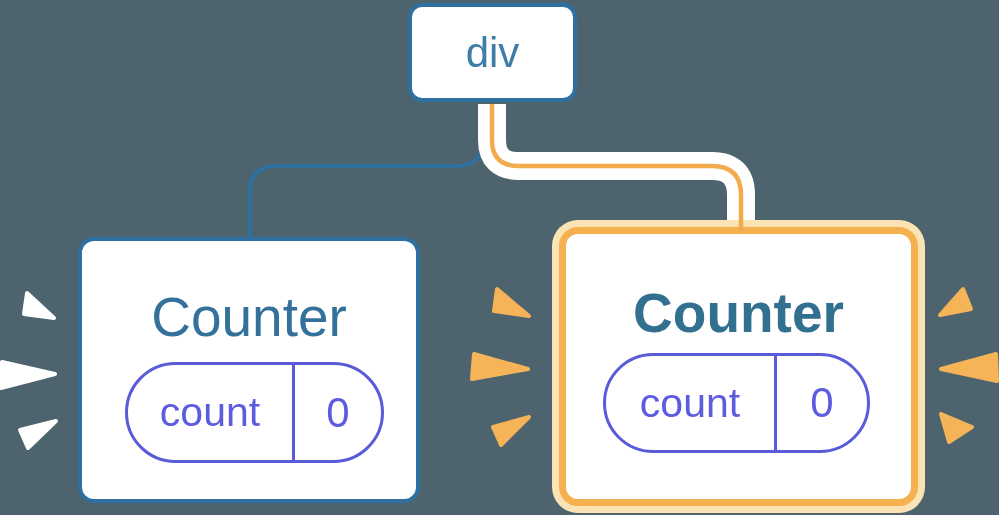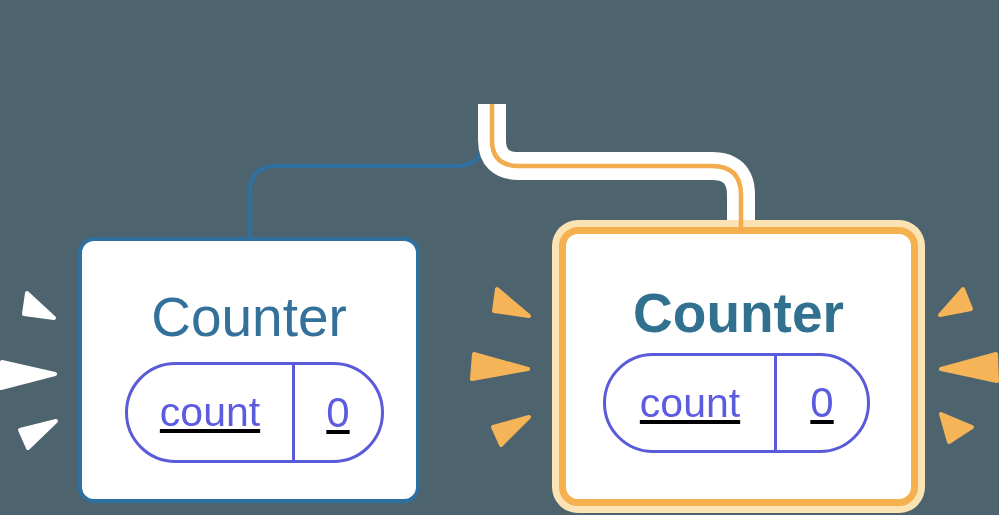--- a/index.html
+++ b/index.html
@@ -58,21 +58,20 @@
   #counter-right .counter-title{top:61px;font-weight:700;color:#31708F;}
   
   .state-badge{
     position:absolute;
     display:flex;
     background:#fff;
     border:3px solid #5A5BD8;
     border-radius:52px;
     box-sizing:border-box;
     overflow:hidden;
-    text-decoration:underline;
   }
   #counter-left .state-badge{left:43px;top:121px;width:259px;height:101px;}
   #counter-right .state-badge{left:51px;top:133px;width:267px;height:100px;}
   .state-name{
     flex:0 0 auto;
     display:flex;align-items:center;justify-content:center;
     border-right:3px solid #5A5BD8;
     font-size:41px;color:#5C5CE0;
     box-sizing:border-box;
   }
@@ -87,20 +86,23 @@
   #overlay{
     position:absolute;left:0;top:0;width:999px;height:515px;
     pointer-events:none;
   }
 </style>
 </head>
 <body>
 
 <div id="canvas">
 
+  <div class="node" id="div-node">
+    <span class="node-label">div</span>
+  </div>
 
   <div class="node" id="counter-left">
     <div class="counter-title">Counter</div>
     <div class="state-badge">
       <div class="state-name">count</div>
       <div class="state-value">0</div>
     </div>
   </div>
 
   <div id="counter-right">

